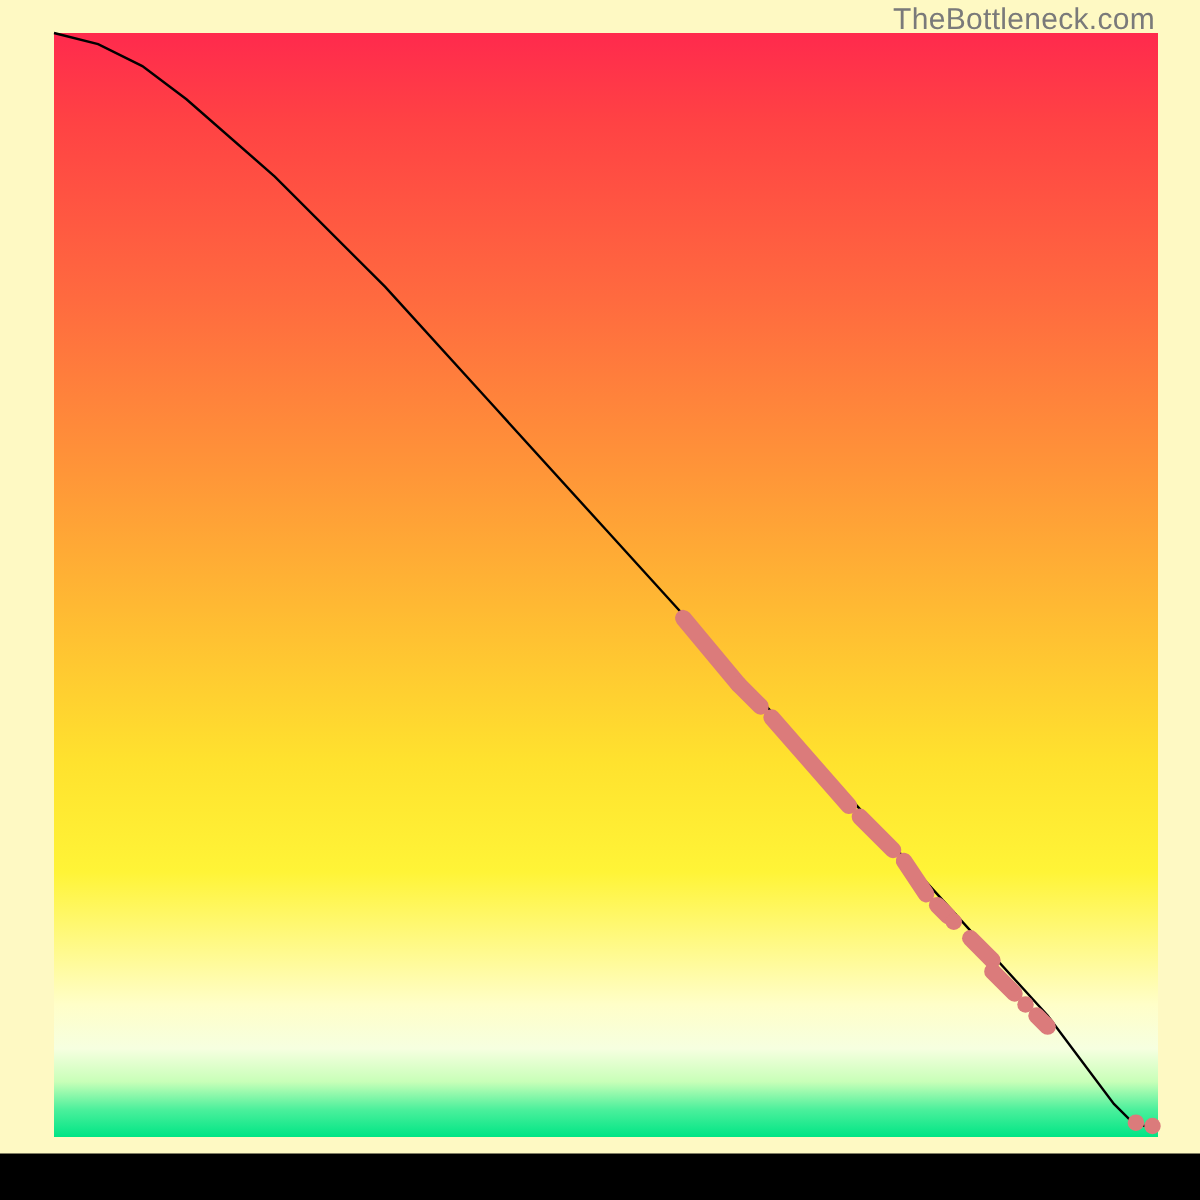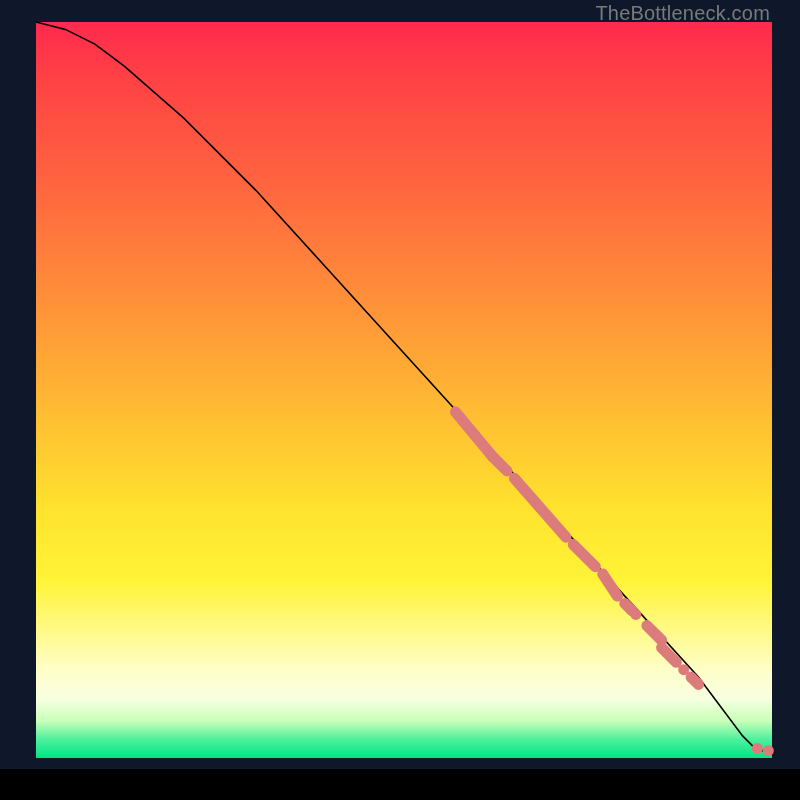--- a/index.html
+++ b/index.html
@@ -10,21 +10,21 @@
     background: #000;
     overflow: hidden;
     font-family: Arial, Helvetica, sans-serif;
   }
   .frame {
     position: absolute;
     left: 0;
     top: 0;
     width: 800px;
     height: 769px;
-    background: #0f172a;
+    background: #fef9c3;
   }
   .plot {
     position: absolute;
     left: 36px;
     top: 22px;
     width: 736px;
     height: 736px;
     
     background: linear-gradient(to bottom,
       #ff2a4d 0%,

